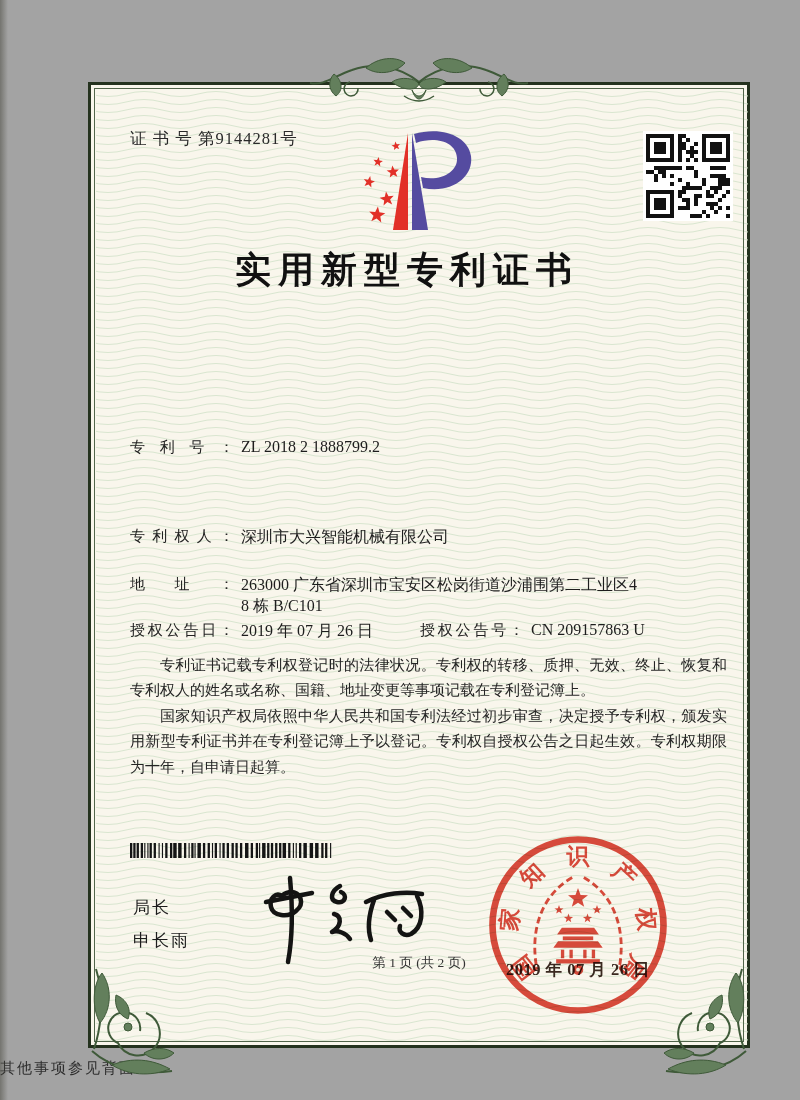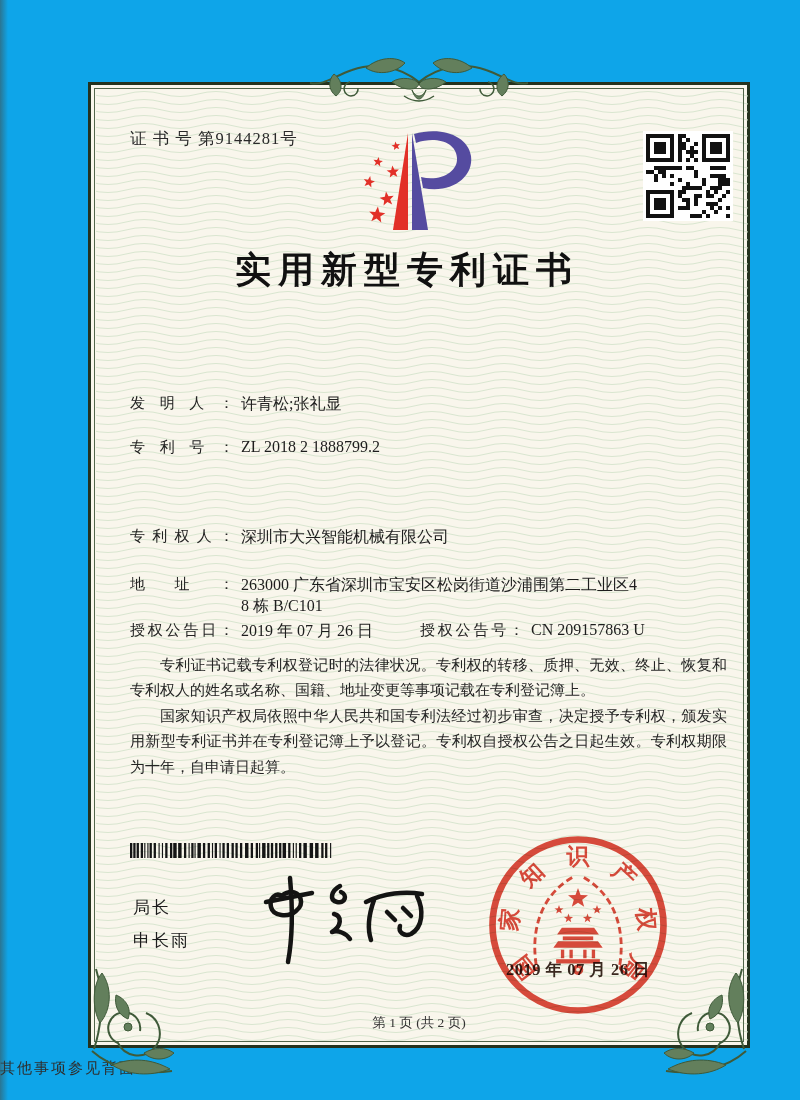--- a/index.html
+++ b/index.html
@@ -1,19 +1,19 @@
 <!DOCTYPE html>
 <html><head>
 <meta charset="utf-8">
 <style>
   * { margin:0; padding:0; box-sizing:border-box; }
   html,body { background:#e8e6df; }
   .page {
     position:relative; width:800px; height:1100px; overflow:hidden;
-    background:#0ea5e9;
+    background:#a3a3a3;
     font-family:"Liberation Serif","DejaVu Serif",serif;
     color:#2a2a2a;
   }
   .page::before{ 
     content:''; position:absolute; left:0; top:0; bottom:0; width:8px; z-index:9;
     background:linear-gradient(to right, rgba(70,70,60,.5), rgba(70,70,60,0));
     pointer-events:none;
   }
   .frame{
     position:absolute; left:88px; top:82px; width:662px; height:966px;
@@ -50,21 +50,21 @@
   .sig-title{ position:absolute; left:133px; top:896px; font-size:17px; z-index:2;
     font-family:"Liberation Sans","DejaVu Sans",sans-serif; color:#1c1c1c; letter-spacing:2px;}
   .sig-name{ position:absolute; left:133px; top:929px; font-size:17px; z-index:2;
     font-family:"Liberation Sans","DejaVu Sans",sans-serif; color:#1c1c1c; letter-spacing:2px;}
   .signature{ position:absolute; left:252px; top:866px; width:190px; height:105px; z-index:4; mix-blend-mode:multiply; }
   .seal{ position:absolute; left:483px; top:830px; width:190px; height:190px; z-index:3; mix-blend-mode:multiply; }
   .seal-date{
     position:absolute; left:483px; top:959px; width:190px; text-align:center; z-index:4;
     font-size:16.5px; font-weight:bold; letter-spacing:.5px; color:#3b2a22; mix-blend-mode:multiply;
   }
-  .page-num{ position:absolute; left:88px; top:1014px; width:662px; text-align:center; font-size:13.5px; color:#333; z-index:2; }
+  .page-num{ position:absolute; left:88px; top:954px; width:662px; text-align:center; font-size:13.5px; color:#333; z-index:2; }
   .back-note{ position:absolute; left:0; top:1059px; width:800px; text-align:left; font-size:15px; letter-spacing:2px; color:#2e2e2e; }
 </style>
 </head>
 <body>
 
 <div class="page">
 
   <div class="frame">
     <svg class="waves" id="wavesSvg" viewBox="0 0 652 956" preserveAspectRatio="none">
         <path d="M-6 4 q 18 5 36 0 t 36 0 t 36 0 t 36 0 t 36 0 t 36 0 t 36 0 t 36 0 t 36 0 t 36 0 t 36 0 t 36 0 t 36 0 t 36 0 t 36 0 t 36 0 t 36 0 t 36 0 t 36 0" fill="none" stroke="#d9e6d0" stroke-width="1"></path>
@@ -363,23 +363,20 @@
         <path d="M40.7,33.0 L41.5,36.5 L44.9,37.1 L41.9,38.9 L42.3,42.4 L39.7,40.1 L36.5,41.6 L37.9,38.4 L35.5,35.8 L39.0,36.1 Z" fill="#e23028"></path>
         <path d="M54.3,41.5 L56.4,45.6 L60.9,45.4 L57.7,48.6 L59.3,52.8 L55.3,50.7 L51.8,53.6 L52.5,49.1 L48.6,46.6 L53.2,46.0 Z" fill="#e23028"></path>
         <path d="M32.2,52.1 L32.9,56.3 L37.0,57.4 L33.2,59.3 L33.4,63.5 L30.5,60.5 L26.5,62.0 L28.5,58.3 L25.8,55.0 L30.0,55.7 Z" fill="#e23028"></path>
         <path d="M48.0,67.6 L50.5,72.2 L55.7,71.7 L52.1,75.5 L54.2,80.4 L49.4,78.1 L45.5,81.6 L46.2,76.4 L41.6,73.7 L46.8,72.7 Z" fill="#e23028"></path>
         <path d="M39.9,82.5 L41.4,88.3 L47.3,89.2 L42.3,92.5 L43.3,98.4 L38.6,94.6 L33.3,97.3 L35.5,91.7 L31.2,87.5 L37.2,87.9 Z" fill="#e23028"></path>
       </g>
   </svg>
 
   <div class="title">实用新型专利证书</div>
 
-  <div class="field" style="top:394px">
-    <span class="flabel">发明人：</span><span class="fvalue">许青松;张礼显</span>
-  </div>
   <div class="field" style="top:438px">
     <span class="flabel">专利号：</span><span class="fvalue">ZL 2018 2 1888799.2</span>
   </div>
   <div class="field" style="top:527px">
     <span class="flabel">专利权人：</span><span class="fvalue">深圳市大兴智能机械有限公司</span>
   </div>
   <div class="field" style="top:575px">
     <span class="flabel">地址：</span><span class="fvalue"><span>263000 广东省深圳市宝安区松岗街道沙浦围第二工业区4</span><span class="l2">8 栋 B/C101</span></span>
   </div>
   <div class="field" style="top:621px">

